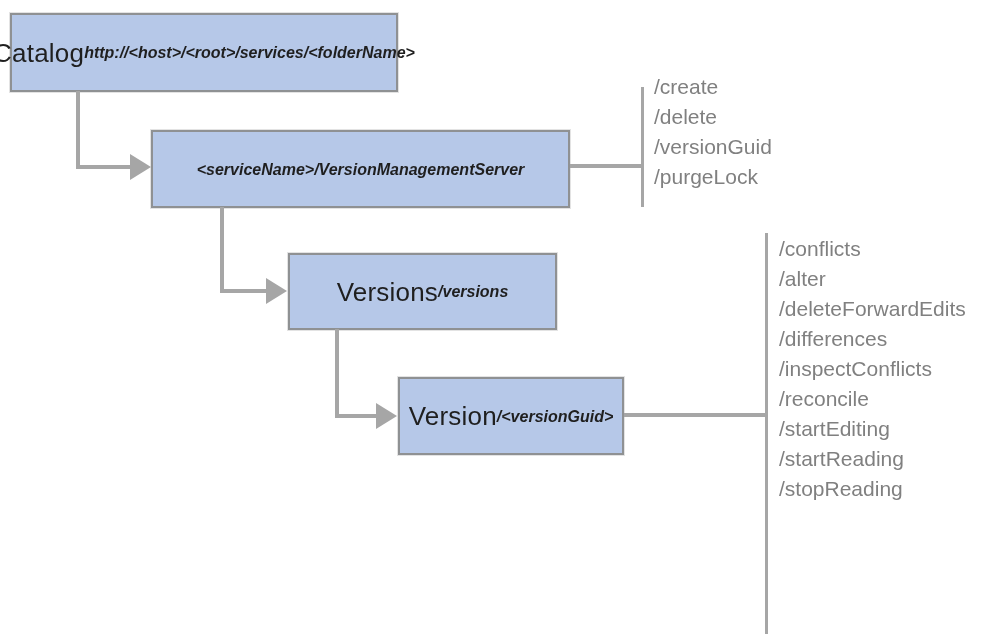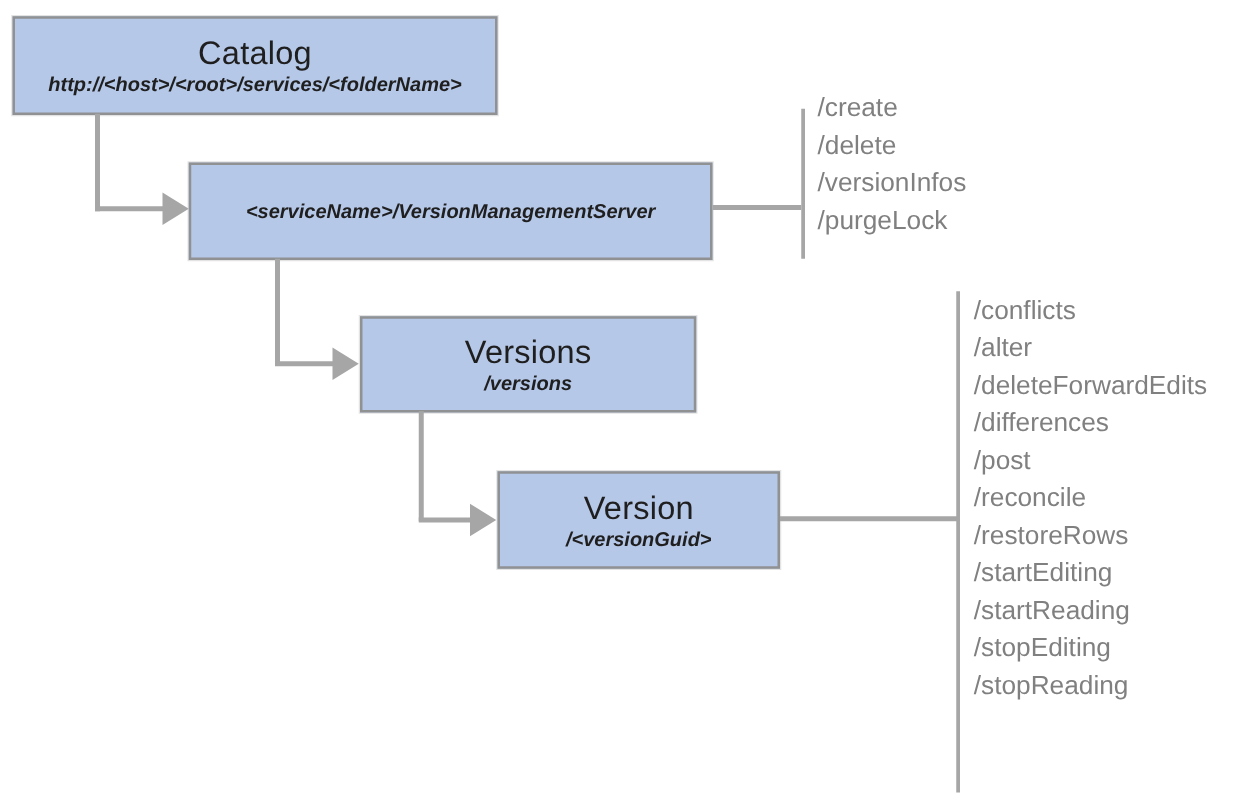--- a/index.html
+++ b/index.html
@@ -17,21 +17,21 @@
     font-family:"Liberation Sans", sans-serif;
     overflow:hidden;
   }
   .canvas{position:relative;width:995px;height:640px;}
   .node{
     position:absolute;
     background:var(--node-fill);
     border:2px solid var(--node-border);
     box-shadow:0 0 0 1px #e3e3e3;
     box-sizing:border-box;
-    display:flex;flex-direction:column;
+    display:flex;
     align-items:center;justify-content:center;
     text-align:left;
   }
   .node-title{
     font-size:26px;line-height:32px;
     color:var(--title-text);
     letter-spacing:0.2px;
     white-space:nowrap;
   }
   .node-subtitle{
@@ -95,31 +95,29 @@
 
   <div class="conn" style="left:570px;top:164px;width:71px;height:4px"></div>
   <div class="op-bar" style="left:641px;top:87px;width:3px;height:120px"></div>
 
   <div class="conn" style="left:624px;top:413px;width:142px;height:4px"></div>
   <div class="op-bar" style="left:765px;top:233px;width:3px;height:401px"></div>
 
   <div class="op-list" style="left:654px;top:72px">
     <div class="op-item">/create</div>
     <div class="op-item">/delete</div>
-    <div class="op-item">/versionInfos</div>
+    <div class="op-item">/versionGuid</div>
     <div class="op-item">/purgeLock</div>
   </div>
 
   <div class="op-list" style="left:779px;top:234px">
     <div class="op-item">/conflicts</div>
     <div class="op-item">/alter</div>
     <div class="op-item">/deleteForwardEdits</div>
     <div class="op-item">/differences</div>
-    <div class="op-item">/post</div>
+    <div class="op-item">/inspectConflicts</div>
     <div class="op-item">/reconcile</div>
-    <div class="op-item">/restoreRows</div>
     <div class="op-item">/startEditing</div>
     <div class="op-item">/startReading</div>
-    <div class="op-item">/stopEditing</div>
     <div class="op-item">/stopReading</div>
   </div>
 
 </div>
 
 </body></html>

